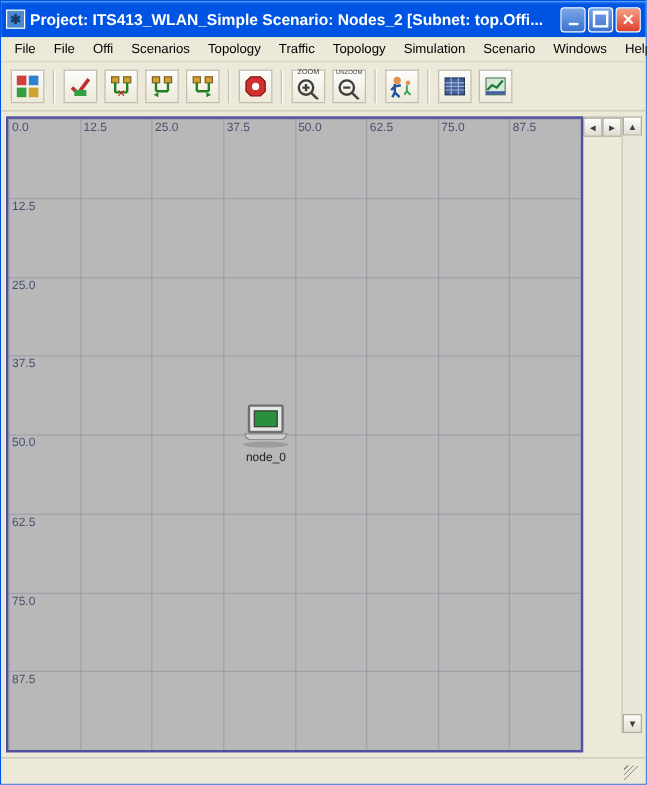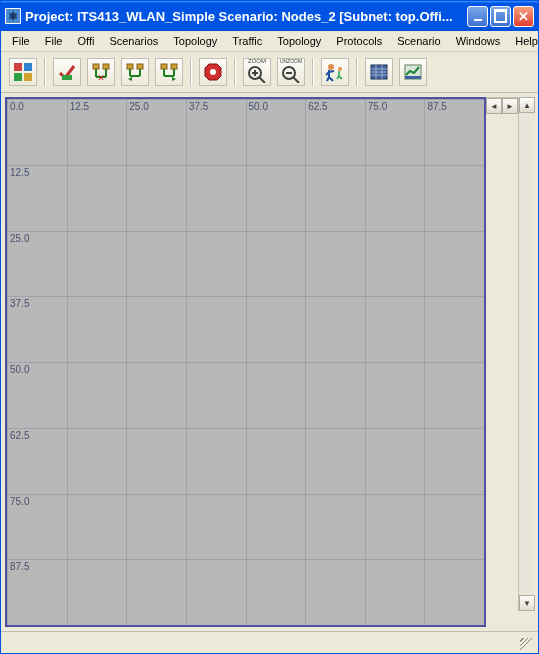--- a/index.html
+++ b/index.html
@@ -142,21 +142,21 @@
   </div>
 
   <div class="menubar" id="menubar">
       <div class="menu-item">File</div>
       <div class="menu-item">File</div>
       <div class="menu-item">Offi</div>
       <div class="menu-item">Scenarios</div>
       <div class="menu-item">Topology</div>
       <div class="menu-item">Traffic</div>
       <div class="menu-item">Topology</div>
-      <div class="menu-item">Protocols</div>
+      <div class="menu-item">Simulation</div>
       <div class="menu-item">Scenario</div>
       <div class="menu-item">Windows</div>
       <div class="menu-item">Help</div>
     </div>
 
   <div class="toolbar">
     <div class="tb-btn">
       <svg viewBox="0 0 22 22">
           <rect x="2" y="2" width="8" height="8" fill="#d04040"></rect>
           <rect x="12" y="2" width="8" height="8" fill="#3080d0"></rect>
@@ -283,20 +283,28 @@
             <div class="grid-line-h" style="top: 37.5%;"></div>
             <div class="grid-label" style="top: calc(37.5% + 2px); left: 3px;">37.5</div>
             <div class="grid-line-h" style="top: 50%;"></div>
             <div class="grid-label" style="top: calc(50% + 2px); left: 3px;">50.0</div>
             <div class="grid-line-h" style="top: 62.5%;"></div>
             <div class="grid-label" style="top: calc(62.5% + 2px); left: 3px;">62.5</div>
             <div class="grid-line-h" style="top: 75%;"></div>
             <div class="grid-label" style="top: calc(75% + 2px); left: 3px;">75.0</div>
             <div class="grid-line-h" style="top: 87.5%;"></div>
             <div class="grid-label" style="top: calc(87.5% + 2px); left: 3px;">87.5</div>
+            <div class="node" style="left: 45%; top: 50%;">
+              <div class="monitor">
+                <div class="screen"></div>
+              </div>
+              <div class="base"></div>
+              <div class="shadow"></div>
+              <div class="node-label">node_0</div>
+            </div>
           </div>
         <div class="scrollbar-h">
           <div class="sb-btn">◄</div>
           <div class="sb-track"></div>
           <div class="sb-btn">►</div>
         </div>
       </div>
       <div style="display:flex; flex-direction:column;">
         <div class="scrollbar-v" style="flex:1">
           <div class="sb-btn">▲</div>

